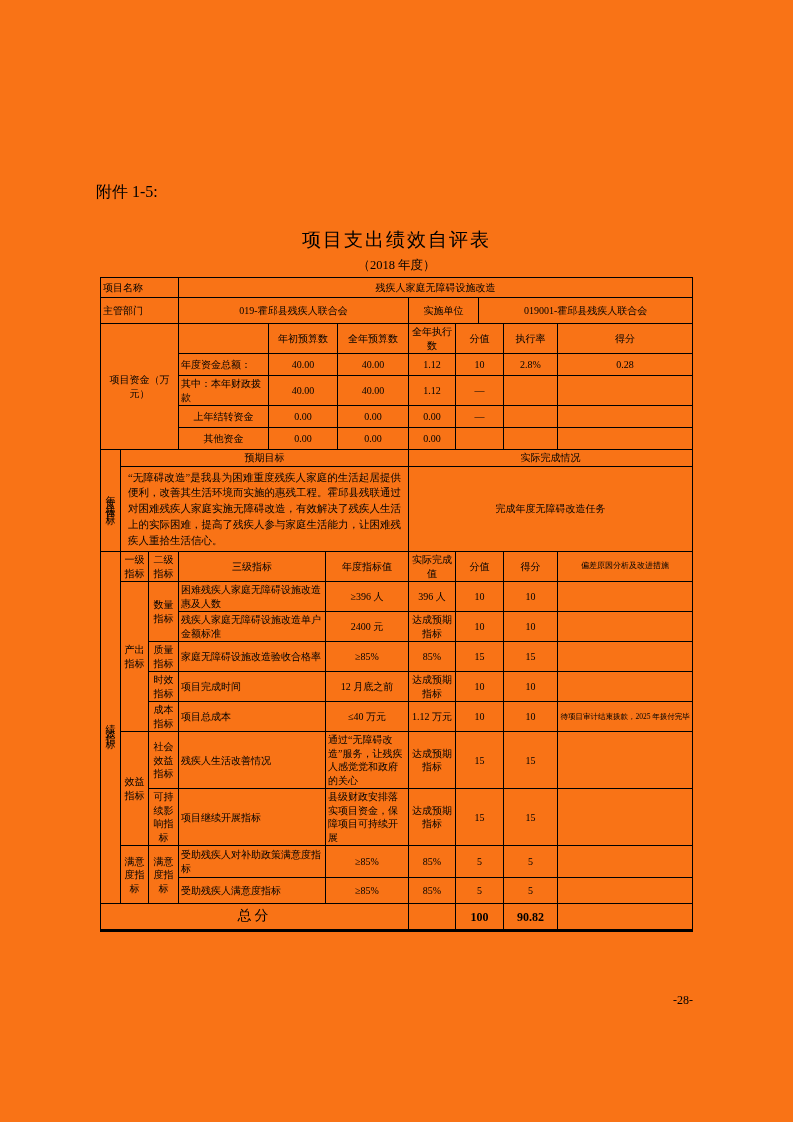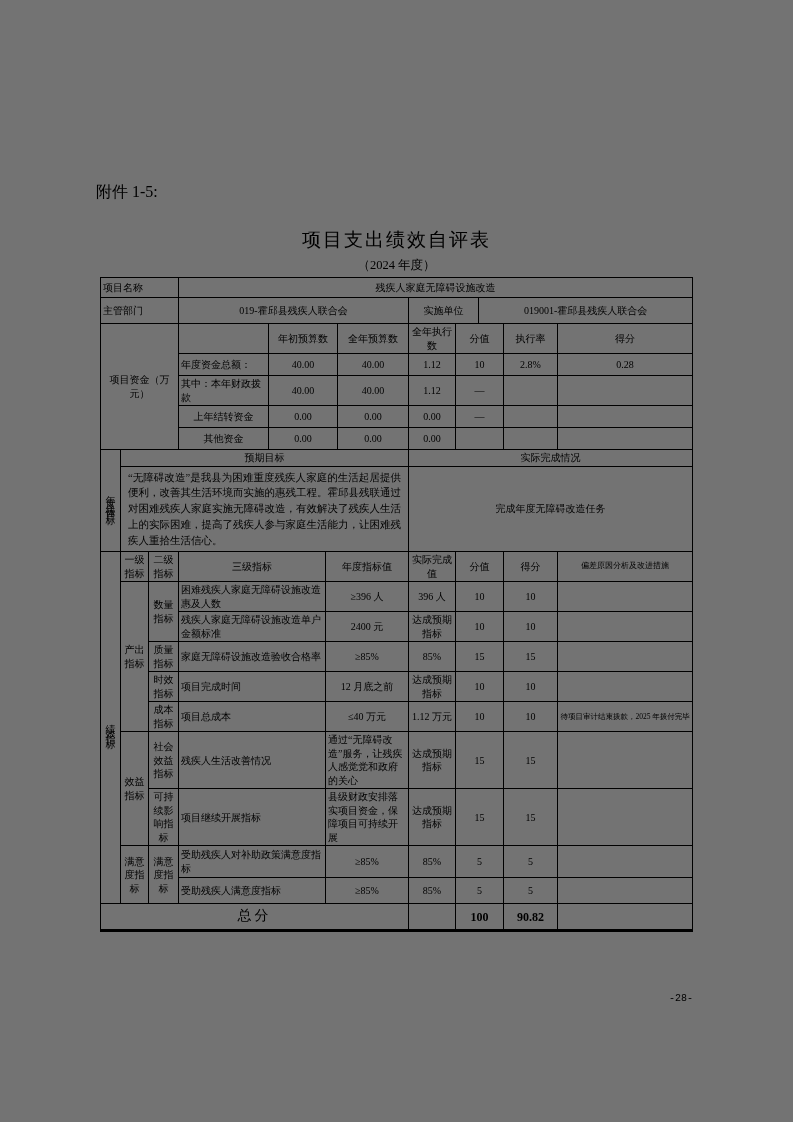--- a/index.html
+++ b/index.html
@@ -1,26 +1,26 @@
 <!DOCTYPE html>
 <html><head>
 <meta charset="utf-8">
 <style>
   * { margin:0; padding:0; box-sizing:border-box; }
   html,body { background:#e8e8e8; }
   body { font-family:"Liberation Serif","DejaVu Serif",serif; color:#000; }
   .page {
-    position:relative; width:793px; height:1122px; background:#737373;
+    position:relative; width:793px; height:1122px; background:#f97316;
     margin:0 auto; overflow:hidden;
   }
   .attachment { position:absolute; left:96px; top:182px; font-size:16px; }
   .doc-title { position:absolute; left:0; top:227px; width:100%; text-align:center;
                font-size:19px; font-weight:normal; letter-spacing:2px; }
   .doc-subtitle { position:absolute; left:0; top:257px; width:100%; text-align:center; font-size:12.5px; }
-  .page-number { position:absolute; right:100px; top:993px; font-size:10px;font-family:Liberation Mono, monospace; }
+  .page-number { position:absolute; right:100px; top:993px; font-size:12px; }
 
   table.main {
     position:absolute; left:100px; top:277px; width:592px;
     border-collapse:collapse; table-layout:fixed;
     font-size:10px; border:1px solid #000; border-bottom:3px solid #000;
   }
   td {
     border:1px solid #000; text-align:center; vertical-align:middle;
     padding:1px 2px; line-height:1.35; overflow:hidden; word-wrap:break-word;
   }
@@ -35,21 +35,21 @@
   .total-label { font-weight:normal; font-size:14px; letter-spacing:3px; }
   .total-num { font-weight:bold; font-size:12px; }
 </style>
 </head>
 <body>
 
 <div class="page">
 
   <div class="attachment">附件 1-5:</div>
   <div class="doc-title">项目支出绩效自评表</div>
-  <div class="doc-subtitle">（2024 年度）</div>
+  <div class="doc-subtitle">（2018 年度）</div>
 
   <table class="main">
     <colgroup>
       <col style="width:20px">
         <col style="width:28px">
         <col style="width:30px">
       <col style="width:90px">
         <col style="width:57px">
         <col style="width:12px">
       <col style="width:71px">

